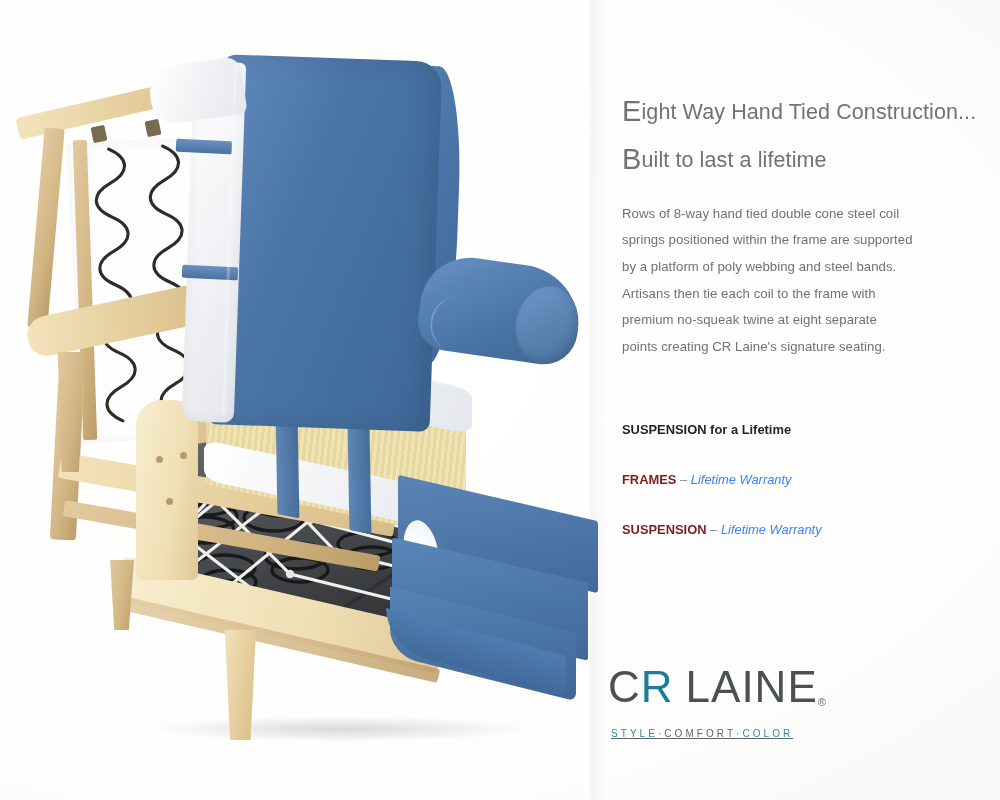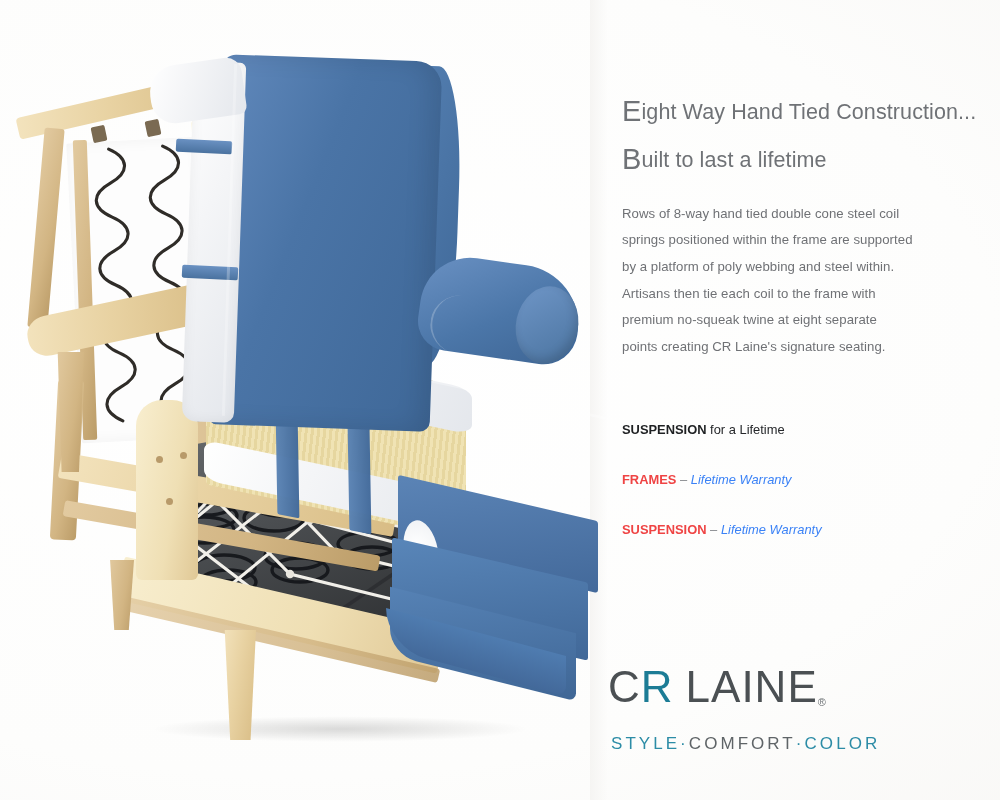--- a/index.html
+++ b/index.html
@@ -151,35 +151,35 @@
   .headline .l2{font-size:21.5px;margin-top:18px;}
   .cap{font-size:29px;font-weight:300;vertical-align:-2px;}
 
   .body-copy{margin-top:26px;color:#6f7175;font-size:13.2px;line-height:26.6px;
     font-weight:400;letter-spacing:.05px;}
   .body-copy span{display:block;white-space:nowrap;}
 
   .warr{margin-top:62px;}
   .warr-row{font-size:12.9px;color:#3b3d40;margin-bottom:35px;white-space:nowrap;}
   .warr-row:last-child{margin-bottom:0;}
-  .warr-row b{font-weight:700;color:#ef4444;}
+  .warr-row b{font-weight:700;color:#7f1d1d;}
   .warr-row .dash{color:#86888c;}
   .warr-row .desc{color:#3b82f6;font-style:italic;}
   .warr-head{font-size:12.9px;color:#1f2123;font-weight:700;margin-bottom:35px;}
-  .warr-head .reg{font-weight:400;color:#25272a;}
+  .warr-head .reg{font-weight:700;color:#25272a;}
 
   
   .logo{position:absolute;left:608px;top:664px;width:230px;}
   .logo-word{font-size:44px;line-height:46px;letter-spacing:1px;
     font-weight:400;color:#4b5053;font-family:"Liberation Sans",sans-serif;}
   .logo-word .r{color:#1c7c95;}
   .logo-word .sp{display:inline-block;width:12px;}
   .logo-word .reg{font-size:11px;vertical-align:-4px;color:#6c7174;letter-spacing:0;}
-  .logo-tag{margin-top:9px;margin-left:3px;font-size:17px;letter-spacing:3.05px;
-    color:#5f6467;white-space:nowrap;}
+  .logo-tag{margin-top:3px;margin-left:3px;font-size:10px;letter-spacing:3.05px;
+    color:#5f6467;white-space:nowrap;text-decoration:underline;}
   .logo-tag .t{color:#2c8ca6;}
   .logo-tag .g{color:#5f6467;}
   .logo-tag .dot{color:#2c8ca6;}
 </style>
 </head>
 <body>
 
 <div class="page">
   <div class="backdrop"></div>
   <div class="band"></div>
@@ -322,21 +322,21 @@
         <span class="cap">E</span><span>ight Way Hand Tied Construction...</span>
       </div>
       <div class="l2">
         <span class="cap">B</span><span>uilt to last a lifetime</span>
       </div>
     </div>
 
     <div class="body-copy">
       <span>Rows of 8-way hand tied double cone steel coil</span>
       <span>springs positioned within the frame are supported</span>
-      <span>by a platform of poly webbing and steel within.</span>
+      <span>by a platform of poly webbing and steel bands.</span>
       <span>Artisans then tie each coil to the frame with</span>
       <span>premium no-squeak twine at eight separate</span>
       <span>points creating CR Laine's signature seating.</span>
     </div>
 
     <div class="warr">
       <div class="warr-head"><span>SUSPENSION</span><span class="reg"> for a Lifetime</span></div>
 
       <div class="warr-row"><b>FRAMES</b><span class="dash"> – </span><span class="desc">Lifetime Warranty</span></div>
 

